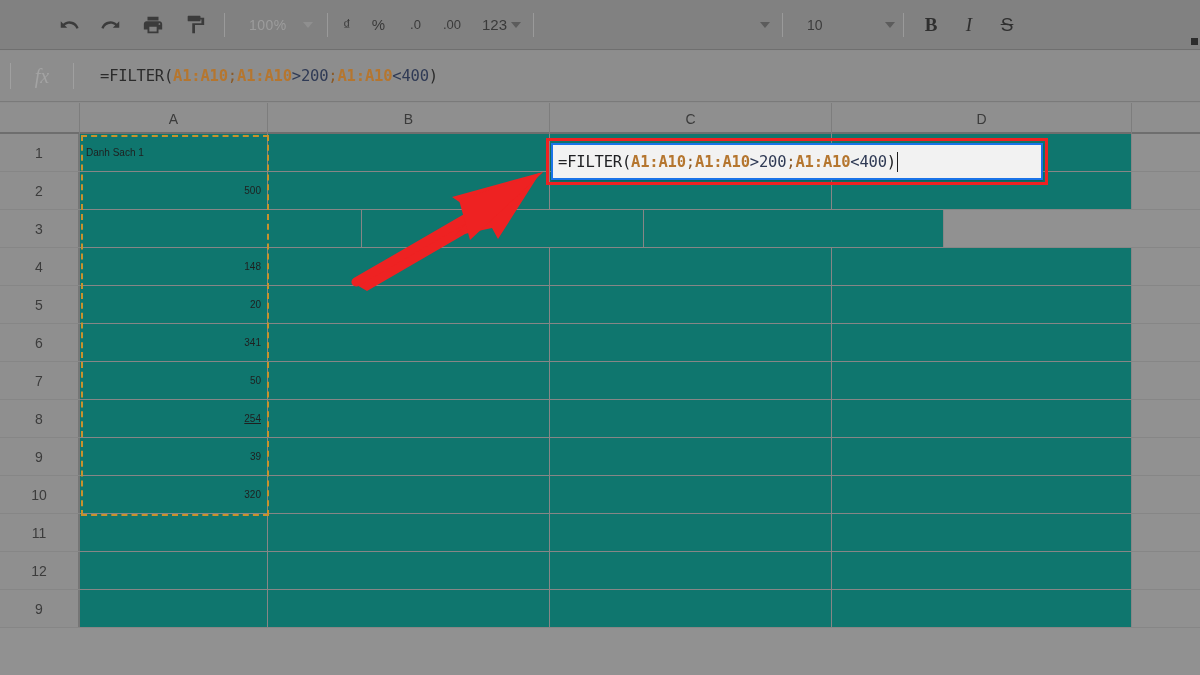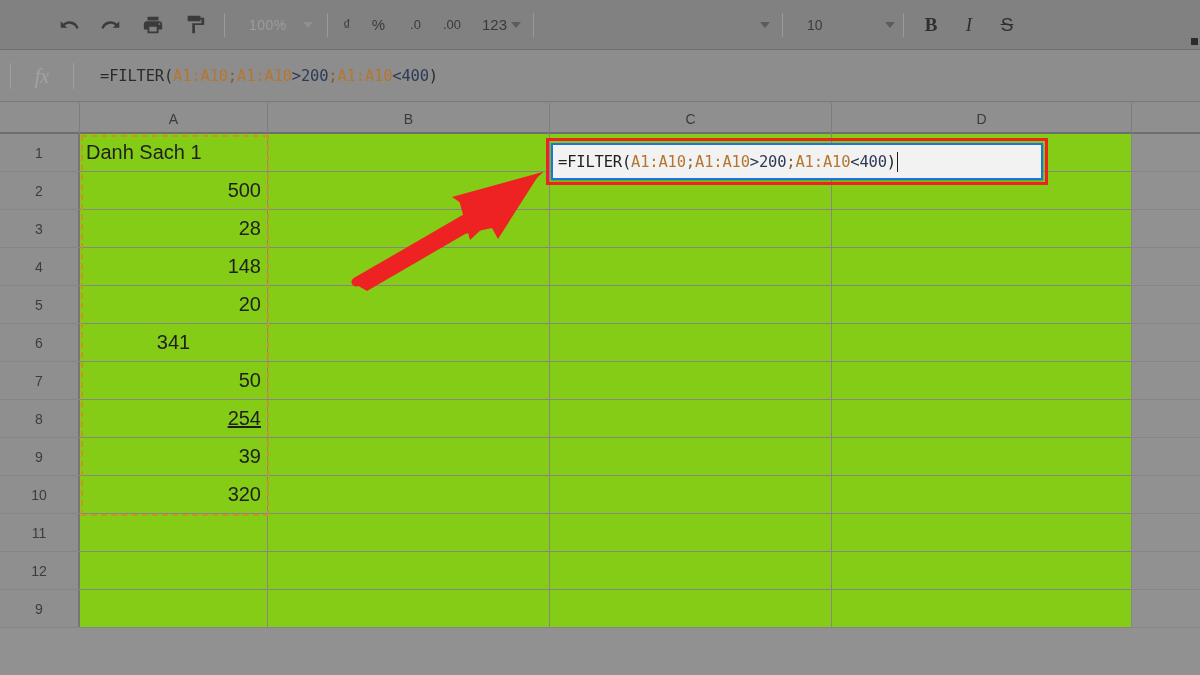--- a/index.html
+++ b/index.html
@@ -109,21 +109,21 @@
   }
   .formula-text {
     flex: 1;
     font-family: "DejaVu Sans Mono", monospace;
     font-size: 15.5px;
     color: #2b2b2b;
     padding-left: 16px;
     letter-spacing: -0.2px;
     white-space: nowrap;
   }
-  .tok-ref { color: #b5762f; }
+  .tok-ref { color: #b5762f; font-weight: bold; }
   .tok-op  { color: #2f3a55; }
   .tok-num { color: #2f3a55; }
   .tok-punct { color: #8a5a28; }
 
   
   .grid-wrap {
     position: absolute; left: 0; top: 103px;
     width: 1200px; height: 572px;
     background: #919191;
     overflow: hidden;
@@ -159,24 +159,24 @@
     display: flex; align-items: center; justify-content: center;
     font-size: 14px; color: #3c3c3c;
     background: #8f8f8f;
     border-right: 2px solid #767676;
     flex: 0 0 80px;
   }
   .cell {
     height: 37px;
     display: flex; align-items: center;
     padding: 0 6px;
-    font-size: 20px;
+    font-size: 10px;
     color: #1f1f1f;
     border-right: 1px solid #868686;
-    background: #84cc16;
+    background: #0f766e;
   }
   .cell.num { justify-content: flex-end; }
   .cell.txt { justify-content: flex-start; }
 
   
   .ants {
     position: absolute;
     border: 2px dashed #c8922c;
     pointer-events: none;
     z-index: 5;
@@ -353,23 +353,20 @@
             <span>500</span>
           </div>
           <div class="cell num" style="width: 282px; flex: 0 0 282px;"></div>
           <div class="cell num" style="width: 282px; flex: 0 0 282px;"></div>
           <div class="cell num" style="width: 300px; flex: 0 0 300px;"></div>
         </div>
         <div class="row">
           <div class="rh">
             <span>3</span>
           </div>
-          <div class="cell num" style="width: 188px; flex: 0 0 188px;">
-            <span>28</span>
-          </div>
           <div class="cell num" style="width: 282px; flex: 0 0 282px;"></div>
           <div class="cell num" style="width: 282px; flex: 0 0 282px;"></div>
           <div class="cell num" style="width: 300px; flex: 0 0 300px;"></div>
         </div>
         <div class="row">
           <div class="rh">
             <span>4</span>
           </div>
           <div class="cell num" style="width: 188px; flex: 0 0 188px;">
             <span>148</span>
@@ -386,21 +383,21 @@
             <span>20</span>
           </div>
           <div class="cell num" style="width: 282px; flex: 0 0 282px;"></div>
           <div class="cell num" style="width: 282px; flex: 0 0 282px;"></div>
           <div class="cell num" style="width: 300px; flex: 0 0 300px;"></div>
         </div>
         <div class="row">
           <div class="rh">
             <span>6</span>
           </div>
-          <div class="cell num" style="width: 188px; flex: 0 0 188px; justify-content: center;">
+          <div class="cell num" style="width: 188px; flex: 0 0 188px;">
             <span>341</span>
           </div>
           <div class="cell num" style="width: 282px; flex: 0 0 282px;"></div>
           <div class="cell num" style="width: 282px; flex: 0 0 282px;"></div>
           <div class="cell num" style="width: 300px; flex: 0 0 300px;"></div>
         </div>
         <div class="row">
           <div class="rh">
             <span>7</span>
           </div>

